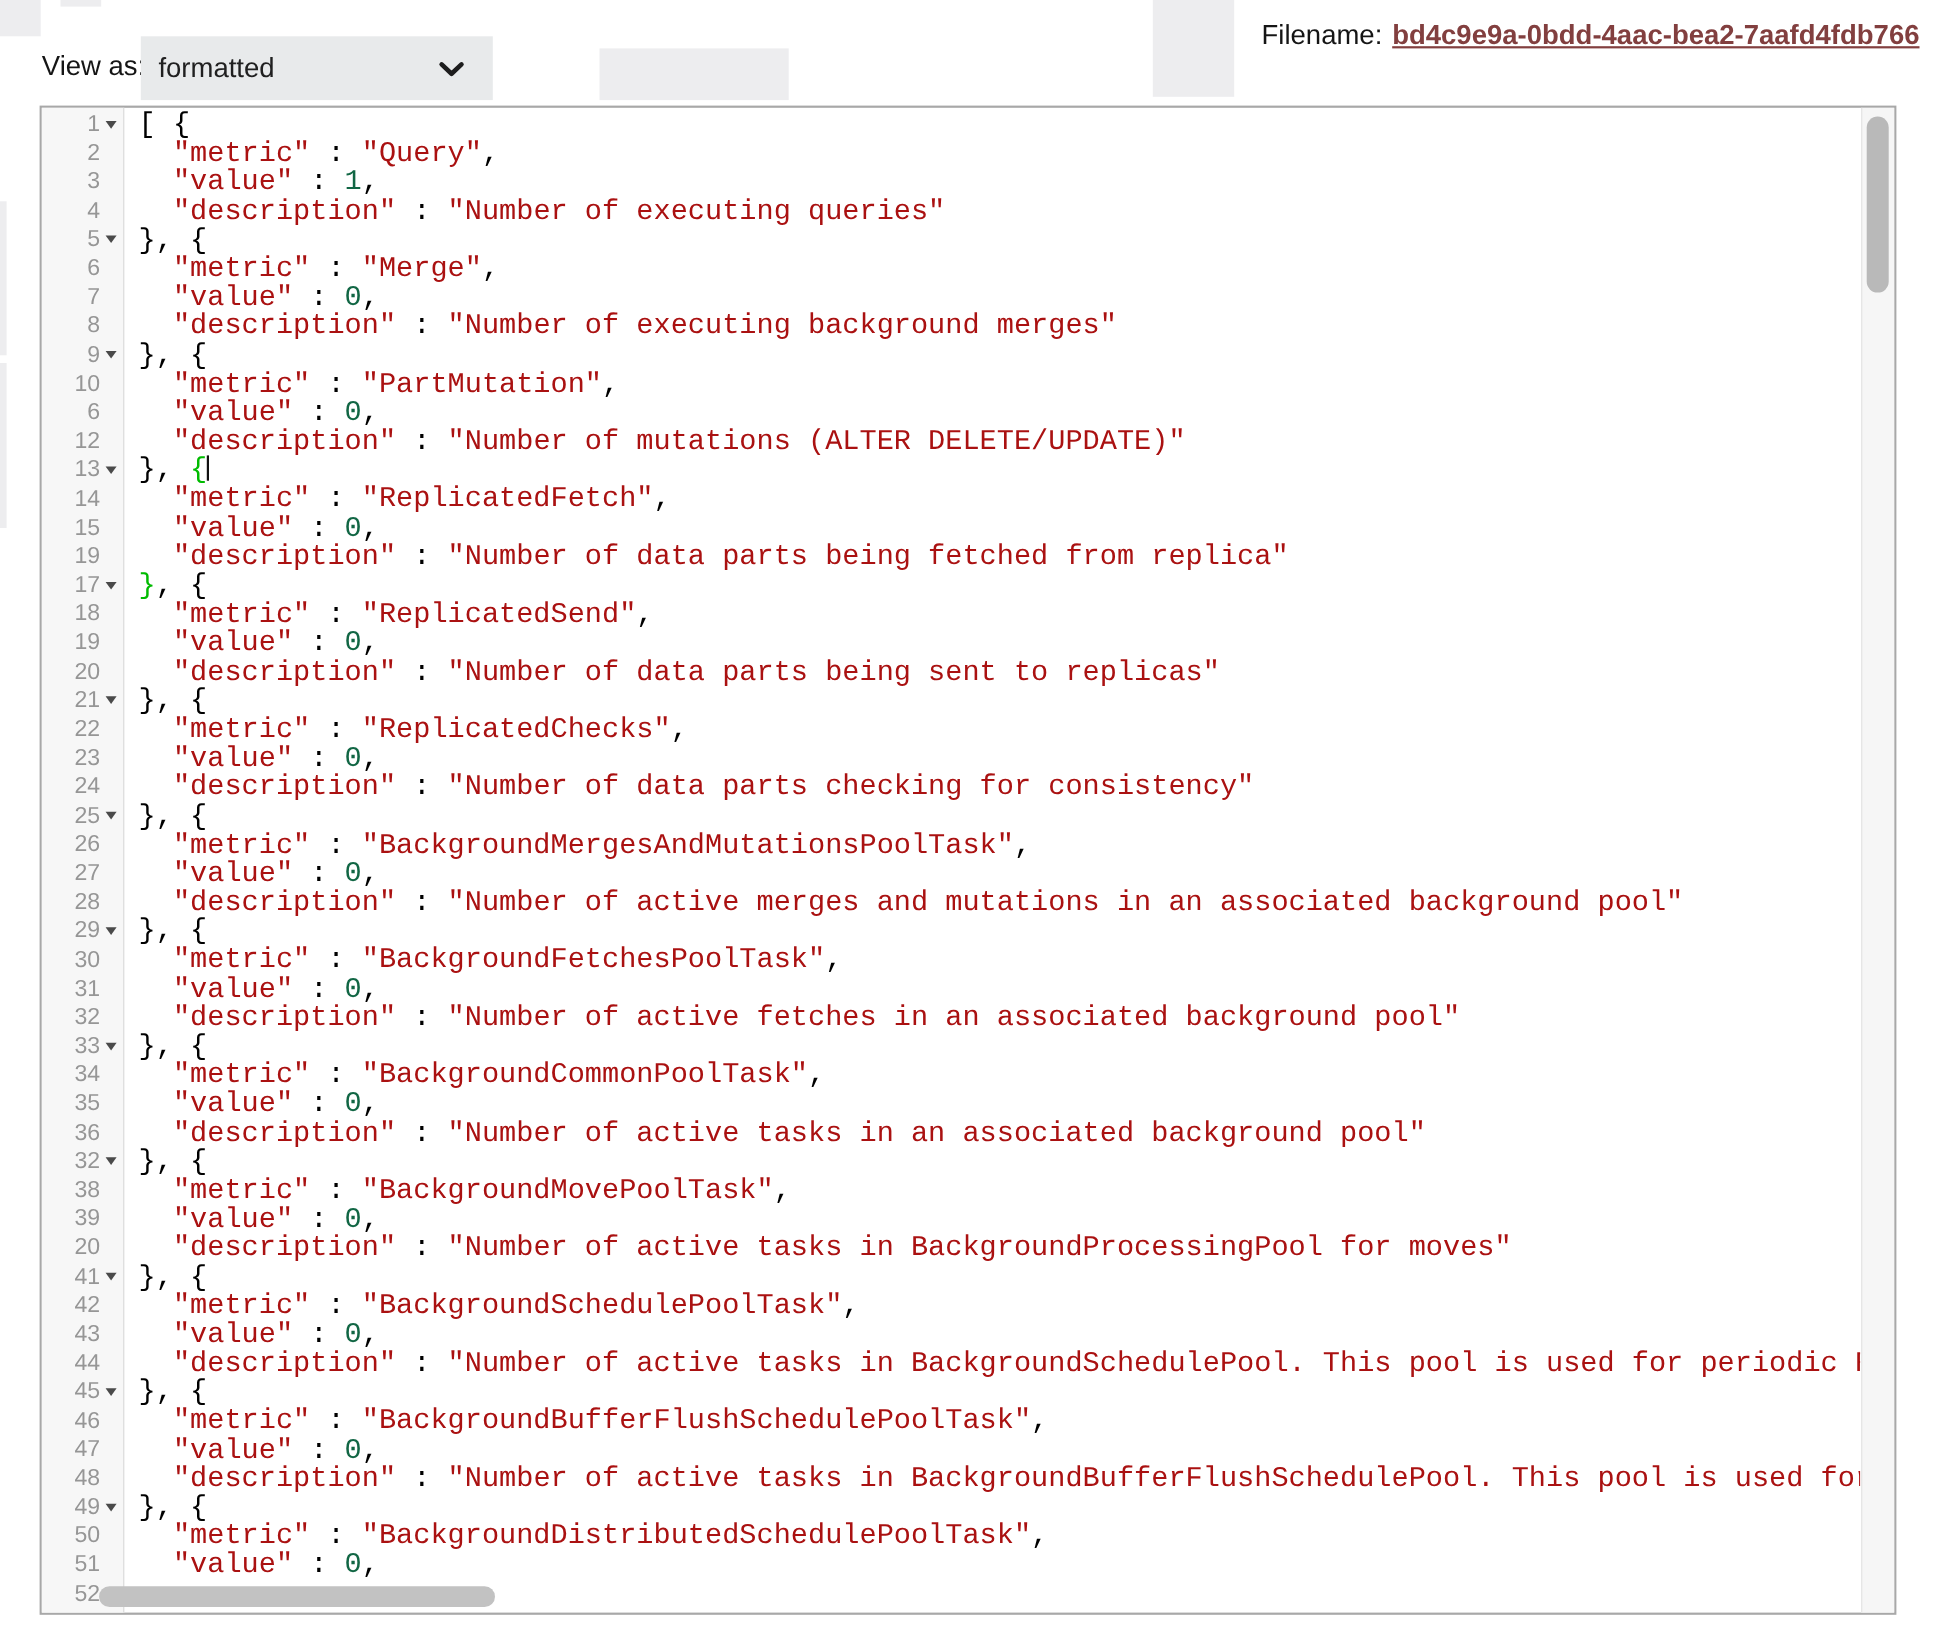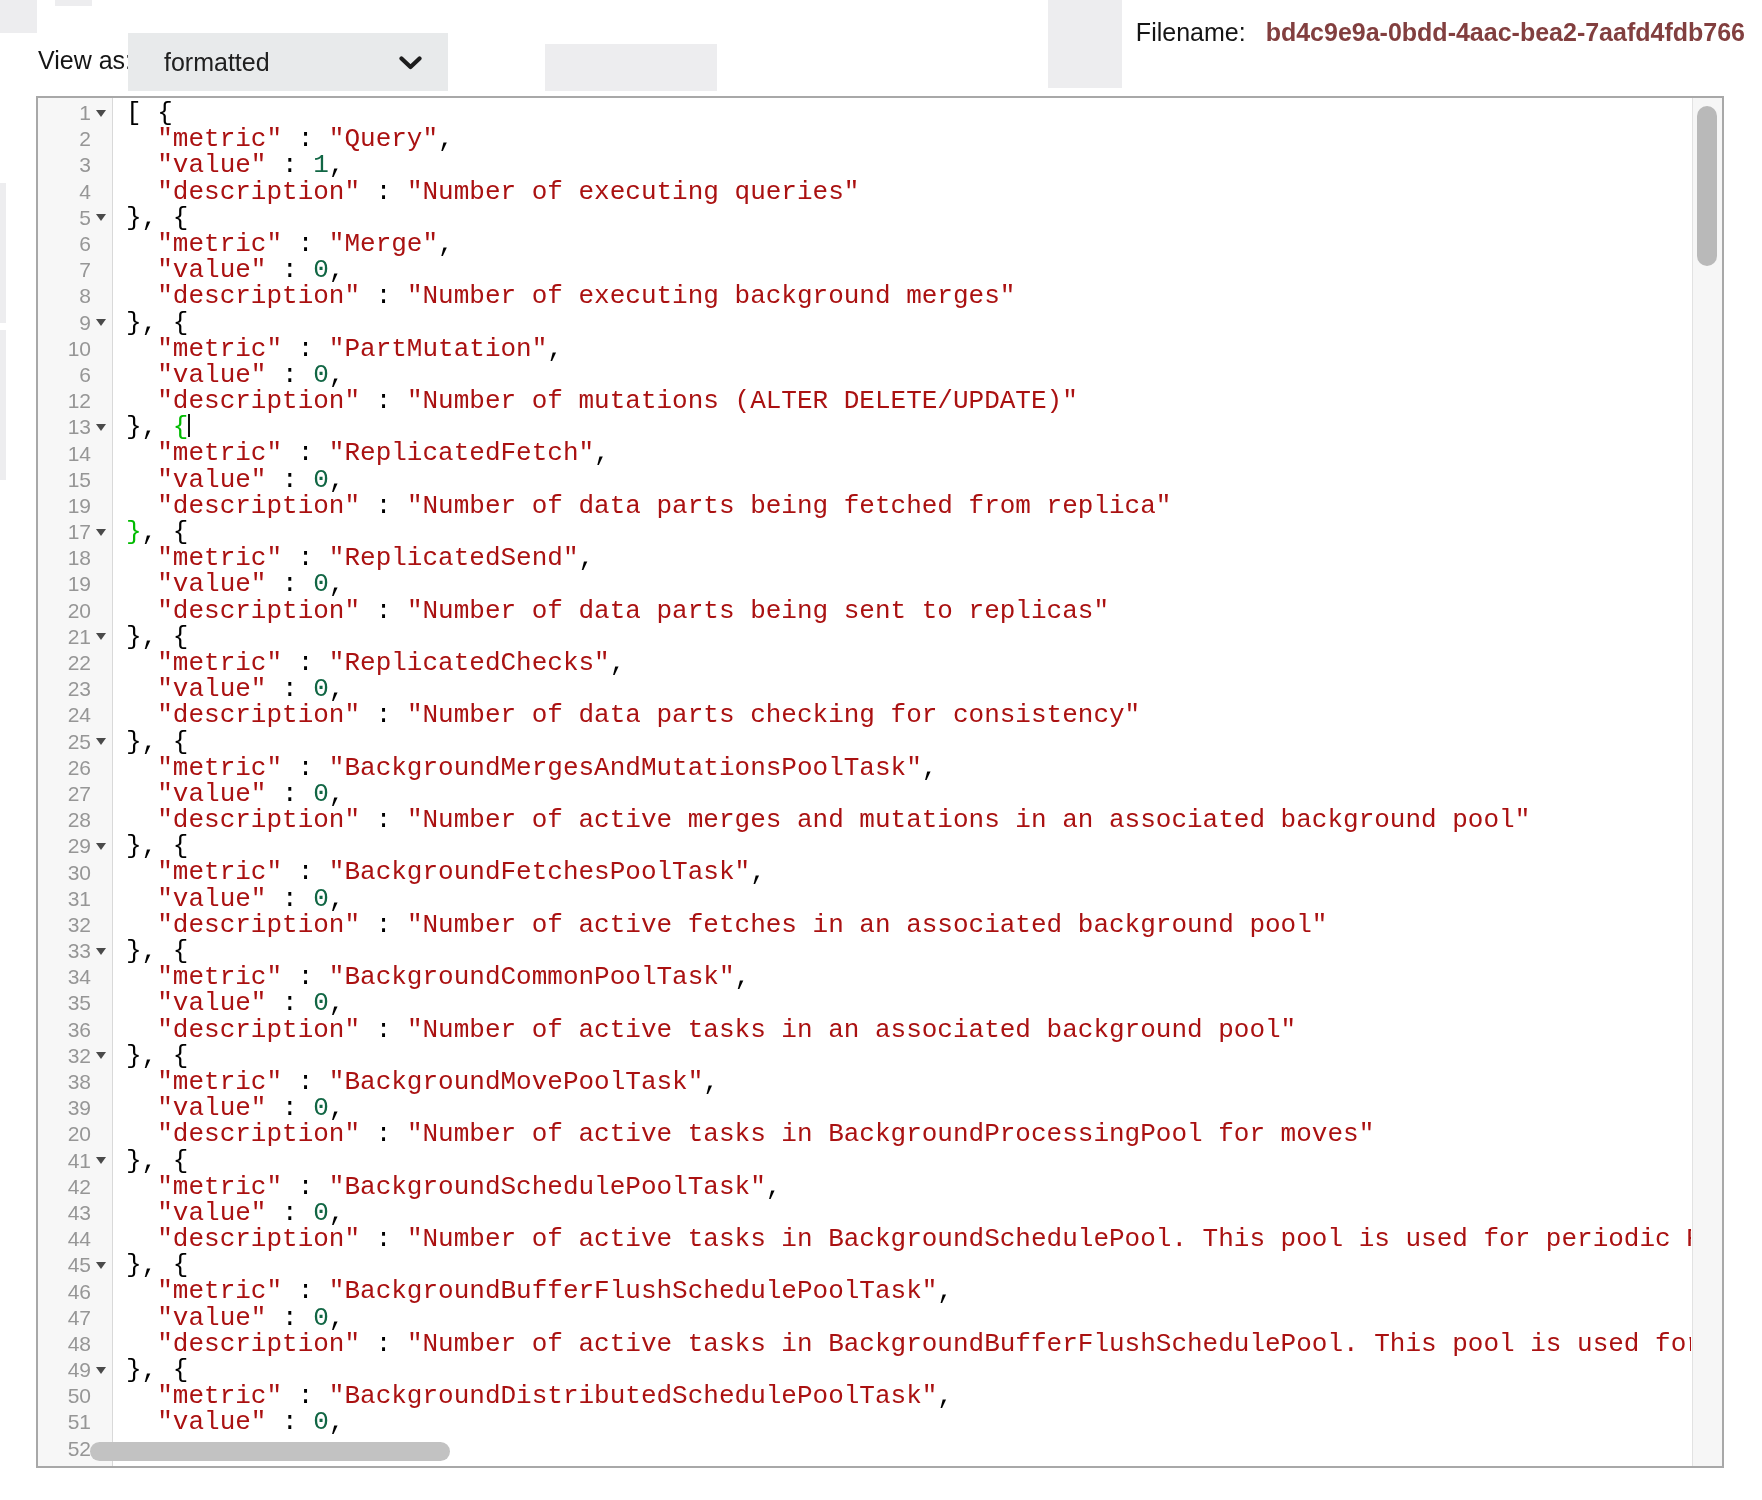--- a/index.html
+++ b/index.html
@@ -6,25 +6,25 @@
   body{
     width:1762px;height:1500px;position:relative;background:#ffffff;
     font-family:"Liberation Sans",sans-serif;overflow:hidden;
     --c-string:#aa1111;--c-number:#116644;--c-match:#00bb00;--c-punc:#000000;
     --c-ln:#969696;--c-gutter:#f7f7f7;--c-select:#e8eaeb;--c-maroon:#823f3f;
   }
   .skel{position:absolute;background:#ededef;}
   
   .hdr{position:absolute;top:16px;right:17px;text-align:right;}
   .hdr-row{height:33px;line-height:33px;font-size:25px;color:#151515;white-space:nowrap;}
-  .hdr-val{font-weight:bold;color:var(--c-maroon);margin-left:20px;}
+  .hdr-val{font-weight:bold;color:var(--c-maroon);margin-left:9px;text-decoration:underline;}
   
   .viewas-label{position:absolute;left:38px;top:46px;font-size:25px;color:#151515;}
   .select{position:absolute;left:128px;top:33px;width:320px;height:58px;background:var(--c-select);
-    display:flex;align-items:center;box-sizing:border-box;padding:0 36px;cursor:pointer;}
+    display:flex;align-items:center;box-sizing:border-box;padding:0 16px;cursor:pointer;}
   .select-text{font-size:25px;color:#202020;}
   .select-chevron{position:absolute;right:26px;top:23px;}
   
   .editor{position:absolute;left:36px;top:96px;width:1688px;height:1372px;
     border:2px solid #a8a8a8;box-sizing:border-box;background:#fff;}
   .gutter{position:absolute;left:0;top:0;bottom:0;width:75px;background:var(--c-gutter);
     border-right:1px solid #d9d9d9;box-sizing:border-box;padding-top:2px;overflow:hidden;}
   .gutter-row{height:26.2px;display:flex;align-items:center;justify-content:flex-end;padding-right:1px;}
   .ln{color:var(--c-ln);font-size:21px;min-width:46px;text-align:right;}
   .fold{width:20px;height:26.2px;display:flex;align-items:center;justify-content:center;cursor:pointer;}

